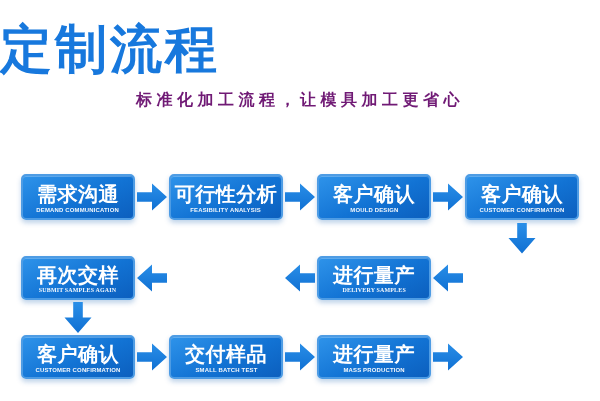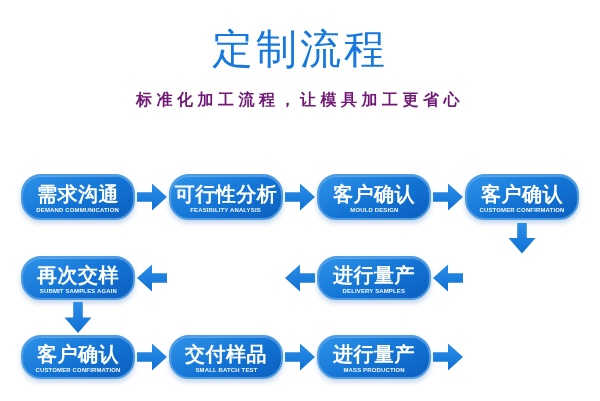--- a/index.html
+++ b/index.html
@@ -3,24 +3,23 @@
 <meta charset="utf-8">
 <style>
   * { margin: 0; padding: 0; box-sizing: border-box; }
   html, body { width: 600px; height: 401px; background: #ffffff; overflow: hidden; }
   body { font-family: "Liberation Sans", "DejaVu Sans", sans-serif; }
 
   .page { width: 600px; height: 401px; position: relative; }
 
   .title {
     margin-top: 20px;
-    text-align: center;
-    font-size: 41px;
+    font-size: 52px;
     line-height: 58px;
-    font-weight: 400;
+    font-weight: 700;
     letter-spacing: 3px;
     color: #1778dd;
   }
   .subtitle {
     margin-top: 12px;
     text-align: center;
     font-size: 16px;
     font-weight: 700;
     letter-spacing: 4.5px;
     color: #701a75;
@@ -29,21 +28,21 @@
   .flow {
     margin: 63px auto 0 auto;
     display: grid;
     grid-template-columns: 114px 34px 114px 34px 114px 34px 114px;
     grid-template-rows: 46px 36px 44px 35px 44px;
     width: 558px;
     justify-content: center;
   }
 
   .box {
-    border-radius: 20px;
+    border-radius: 5px;
     background: linear-gradient(155deg, #2e93ea 0%, #1273d4 55%, #0c5fbe 100%);
     border: 2px solid #4e9ce4;
     box-shadow: 0 3px 5px rgba(30, 100, 180, 0.28), inset 0 1px 0 rgba(255,255,255,0.25);
     color: #ffffff;
     display: flex;
     flex-direction: column;
     align-items: center;
     justify-content: center;
     text-align: center;
     padding: 2px 2px 0 2px;
@@ -84,21 +83,21 @@
     background: linear-gradient(180deg, #2a8fe8 0%, #0f6fd2 100%);
   }
   .arrow.down {
     width: 30px; height: 31px;
     clip-path: polygon(34% 0, 66% 0, 66% 50%, 95% 50%, 50% 100%, 5% 50%, 34% 50%);
   }
 
   .c1 { grid-column: 1; } .c2 { grid-column: 2; } .c3 { grid-column: 3; }
   .c4 { grid-column: 4; } .c5 { grid-column: 5; } .c6 { grid-column: 6; }
   .c7 { grid-column: 7; }
-  .r1 { grid-row: 1; } .r2 { grid-row: 2; } .r3 { grid-row: 3; }
+  .r1 { grid-row: 1; } .r2 { grid-row: 2; } .r3 { grid-row: 3; font-family: Liberation Serif, serif; }
   .r4 { grid-row: 4; } .r5 { grid-row: 5; }
 </style>
 </head>
 <body>
 
 <div class="page">
 
   <h1 class="title">定制流程</h1>
   <p class="subtitle">标准化加工流程，让模具加工更省心</p>
 

